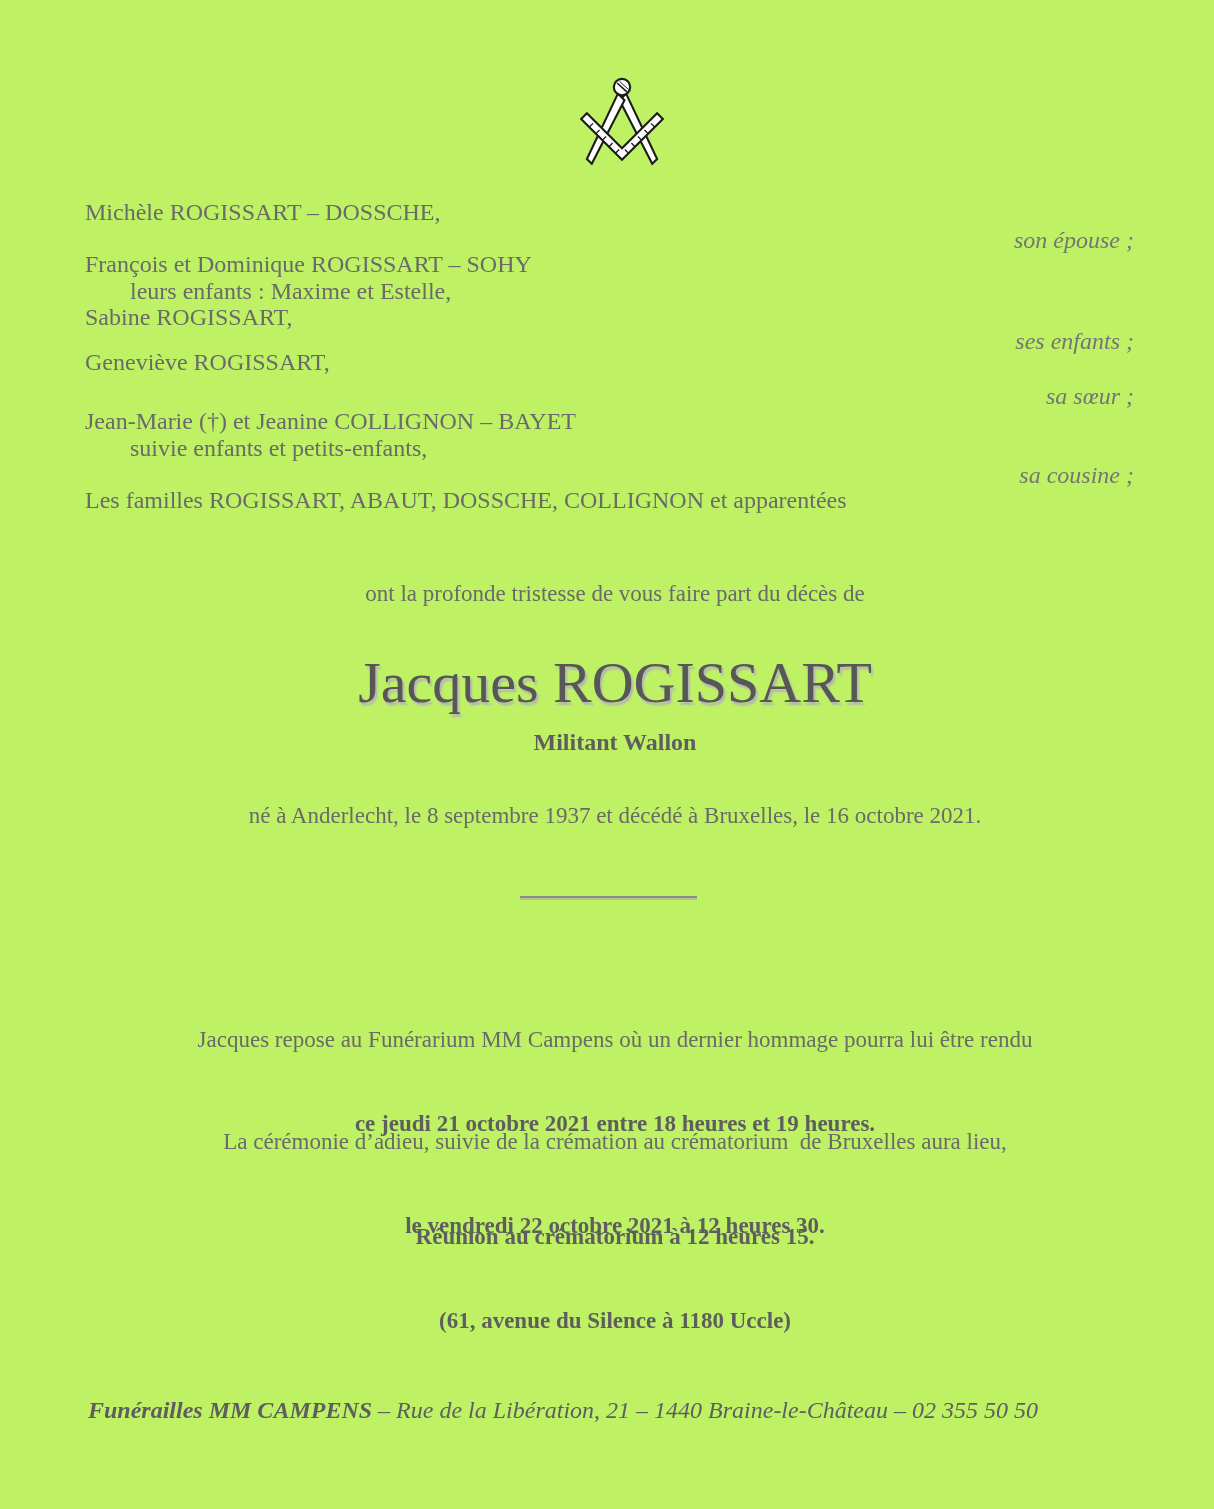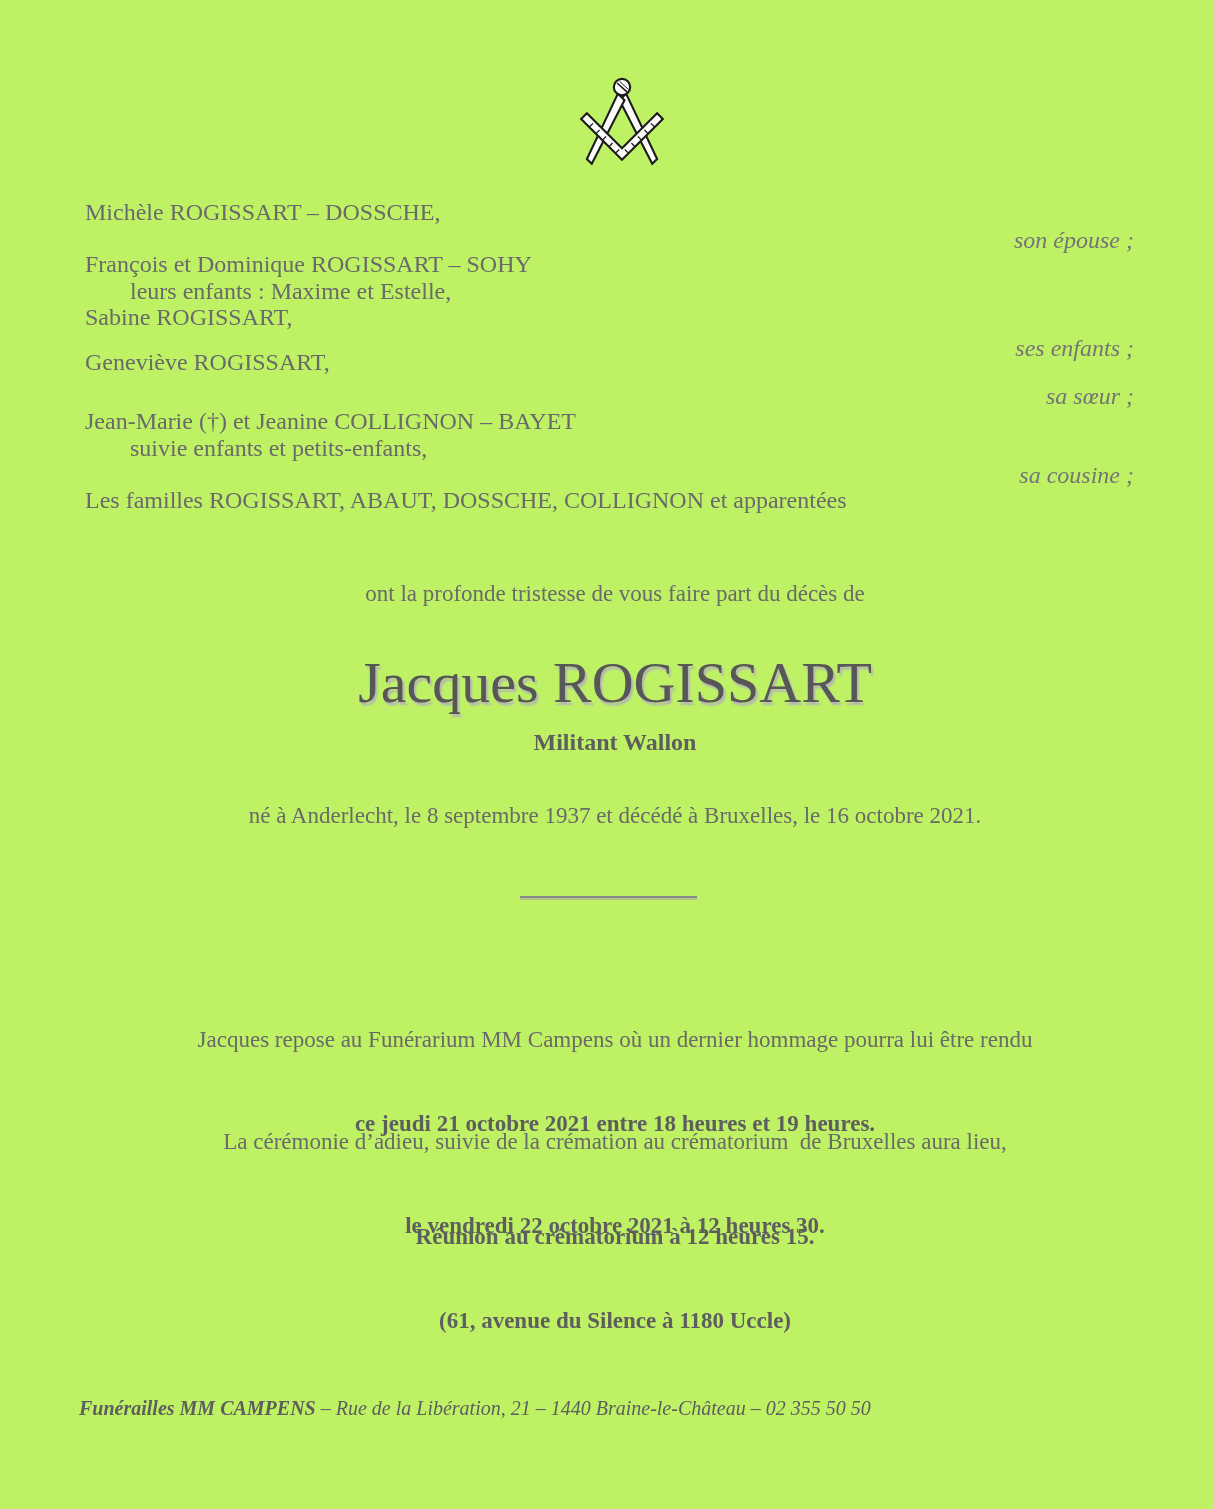--- a/index.html
+++ b/index.html
@@ -70,22 +70,22 @@
     background: #8a8a8a;
     box-shadow: 0 2px 0 rgba(160,160,160,0.55);
   }
   .emblem {
     position: absolute;
     left: 573px; top: 72px;
     width: 98px; height: 102px;
   }
   .footer-line {
     position: absolute;
-    left: 79px; top: 1397px;
-    font-size: 20px;
+    left: 88px; top: 1397px;
+    font-size: 24px;
     font-style: italic;
     color: #5e5e5e;
     white-space: pre-wrap;
   }
   .footer-line .fh-name { font-weight: bold; }
 </style>
 </head>
 <body>
 
 <div class="page">
@@ -113,21 +113,21 @@
     <line x1="76" y1="91" x2="71.5" y2="86.5" stroke="#1c1c1c" stroke-width="1.6"></line>
     <line x1="68" y1="99" x2="63.5" y2="94.5" stroke="#1c1c1c" stroke-width="1.6"></line>
   </svg>
 
   <div class="line name-line" style="top:198px">Michèle ROGISSART – DOSSCHE,</div>
   <div class="relation" style="top:227px">son épouse ;</div>
 
   <div class="line name-line" style="top:250px">François et Dominique ROGISSART – SOHY</div>
   <div class="line indent-line" style="top:277px">leurs enfants : Maxime et Estelle,</div>
   <div class="line name-line" style="top:303px">Sabine ROGISSART,</div>
-  <div class="relation" style="top:335px">ses enfants ;</div>
+  <div class="relation" style="top:328px">ses enfants ;</div>
 
   <div class="line name-line" style="top:348px">Geneviève ROGISSART,</div>
   <div class="relation" style="top:383px">sa sœur ;</div>
 
   <div class="line name-line" style="top:407px">Jean-Marie (†) et Jeanine COLLIGNON – BAYET</div>
   <div class="line indent-line" style="top:434px">suivie enfants et petits-enfants,</div>
   <div class="relation" style="top:462px">sa cousine ;</div>
 
   <div class="line name-line" style="top:486px">Les familles ROGISSART, ABAUT, DOSSCHE, COLLIGNON et apparentées</div>
 

